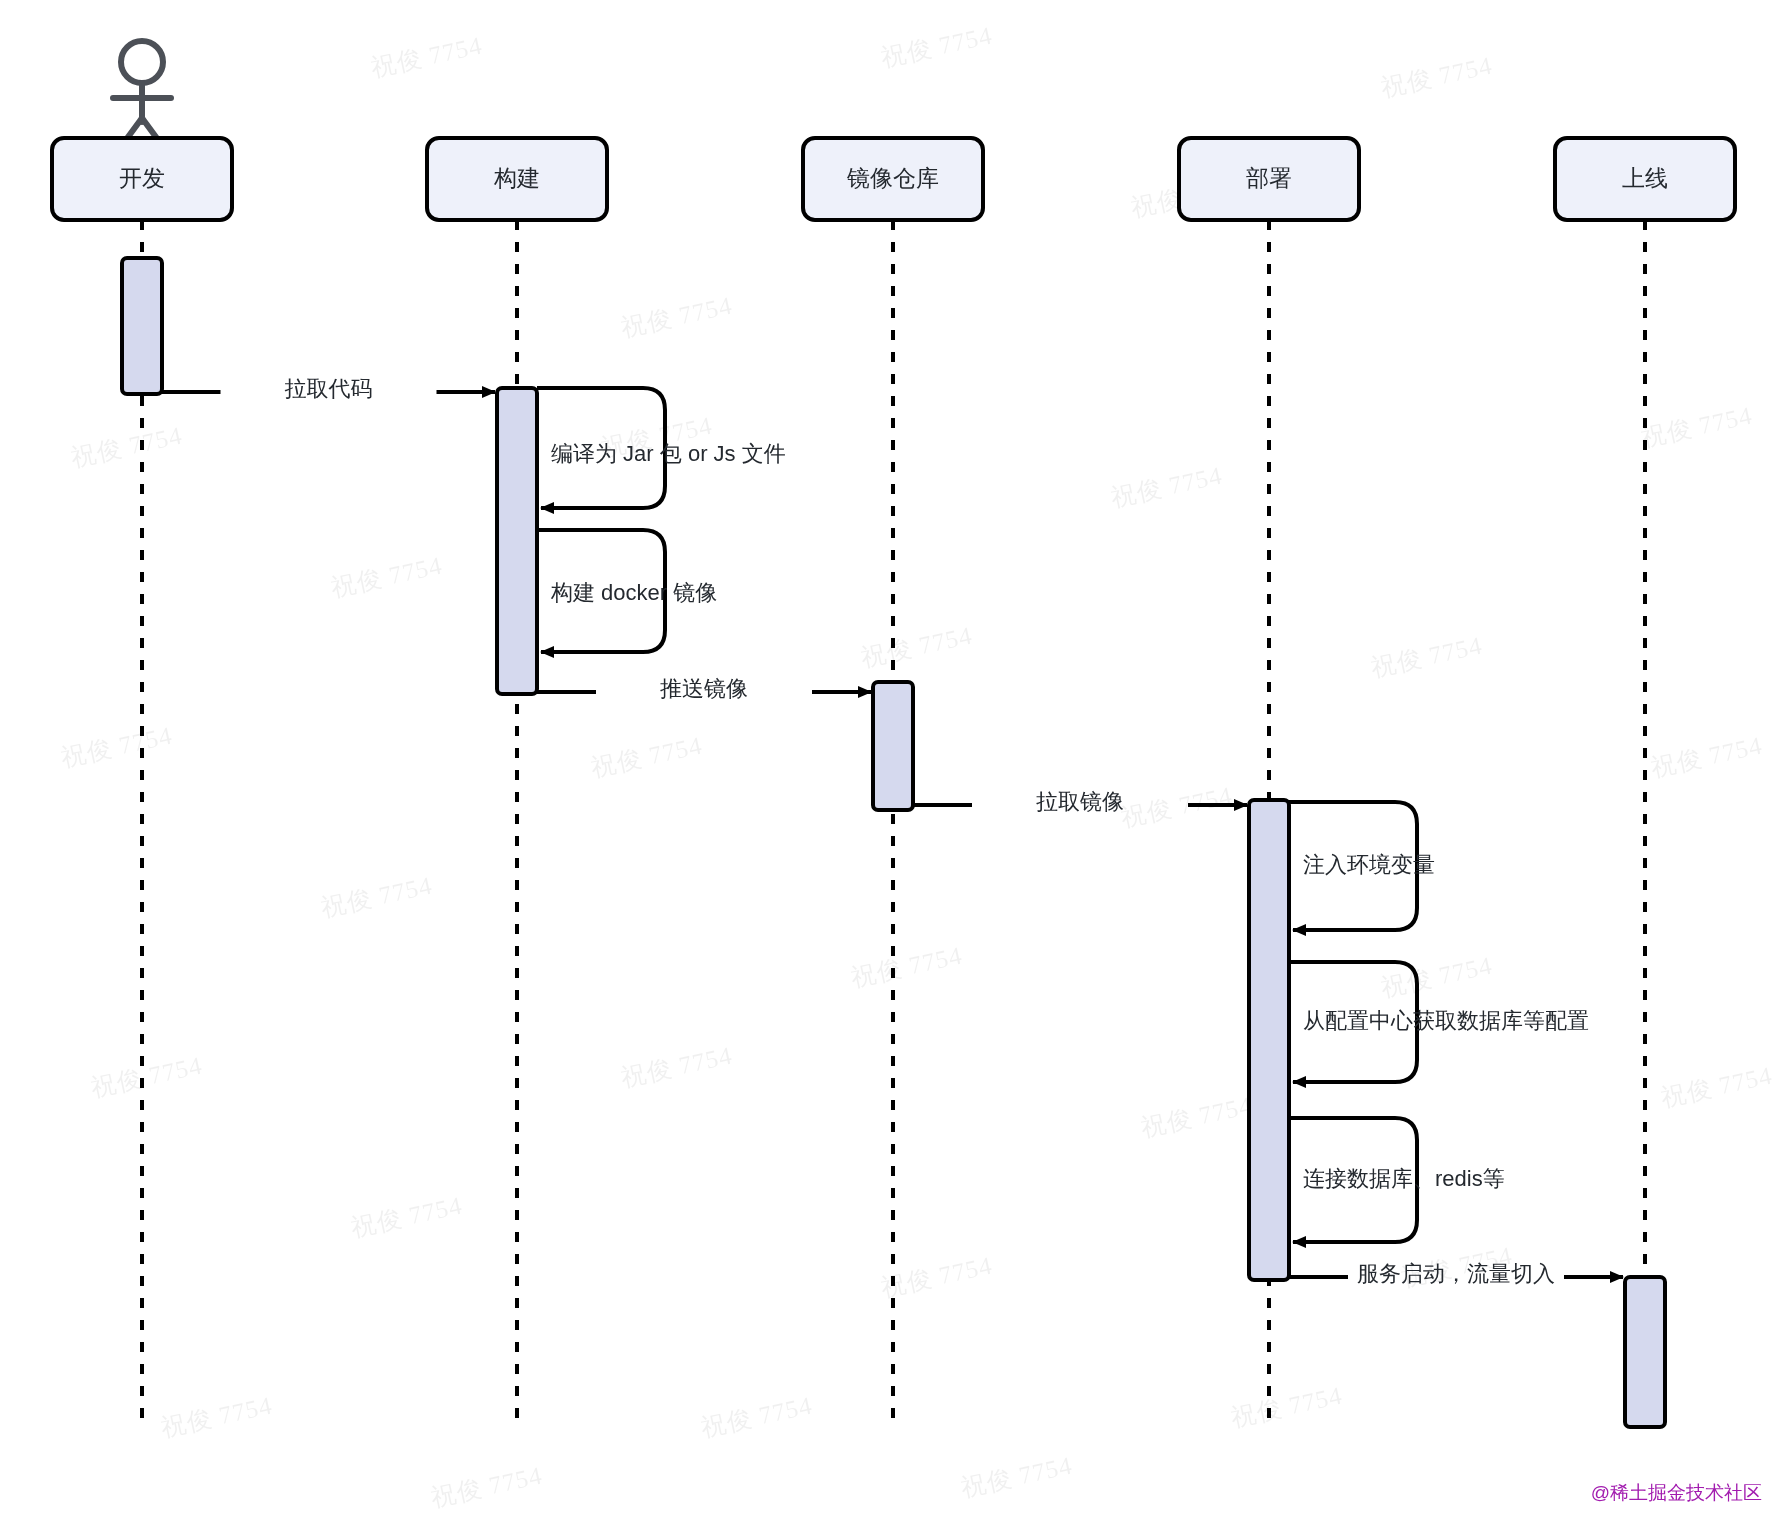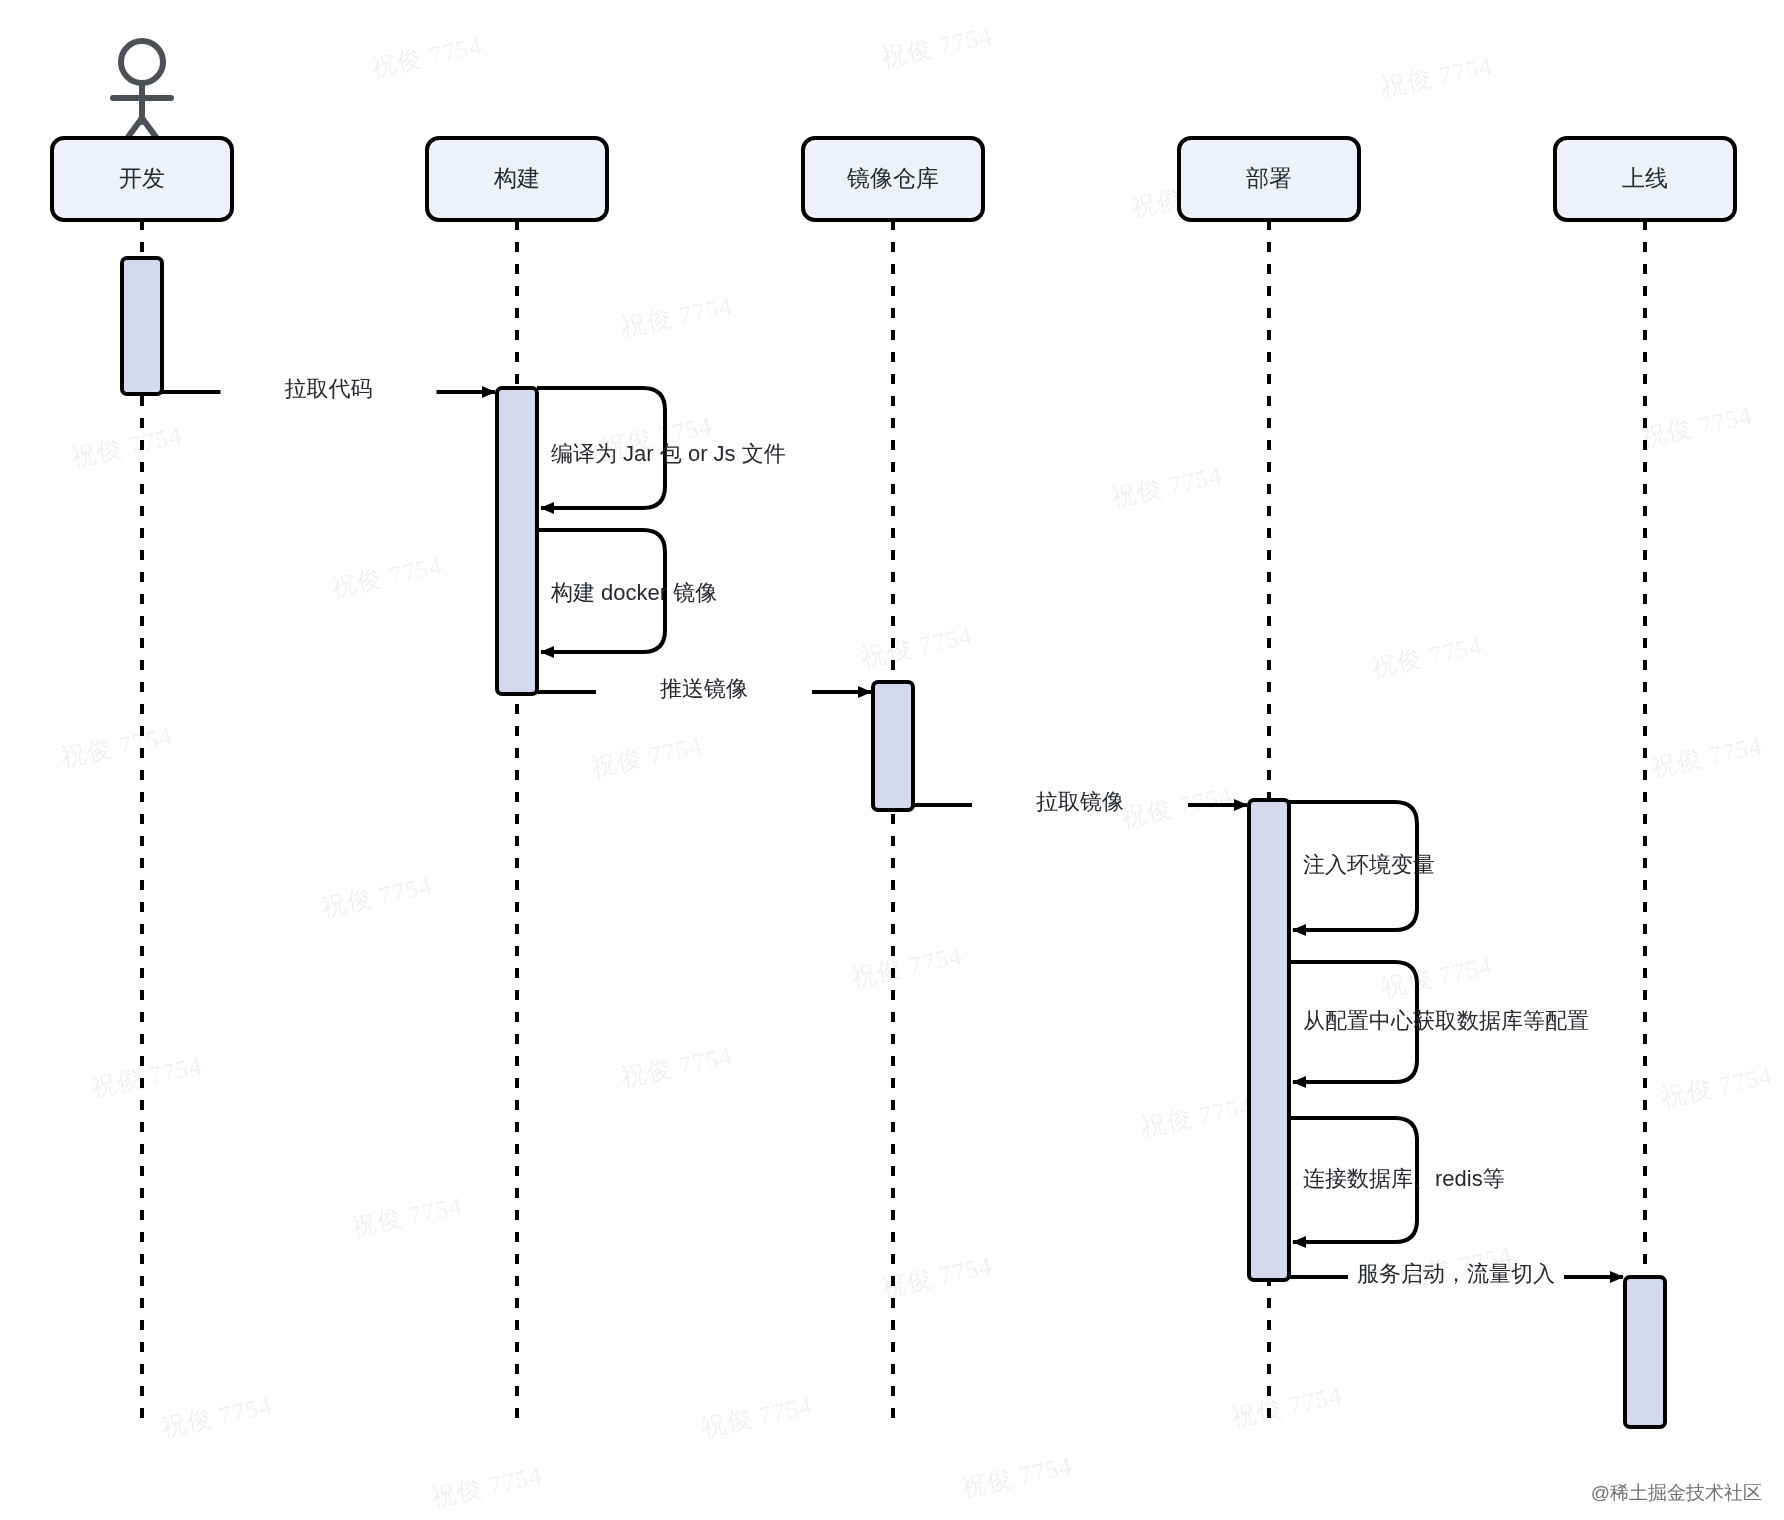--- a/index.html
+++ b/index.html
@@ -33,21 +33,21 @@
     transform: rotate(-12deg);
     white-space: nowrap;
     user-select: none;
     letter-spacing: 1px;
   }
   .credit {
     position: absolute;
     right: 22px;
     bottom: 14px;
     font-size: 19px;
-    color: #737373;
+    color: #a21caf;
     font-family: "Liberation Sans", "DejaVu Sans", sans-serif;
     white-space: nowrap;
   }
   .lifeline-label {
     font-family: "Liberation Sans", "DejaVu Sans", sans-serif;
     font-size: 23px;
     fill: #24292f;
     text-anchor: middle;
     dominant-baseline: middle;
   }

